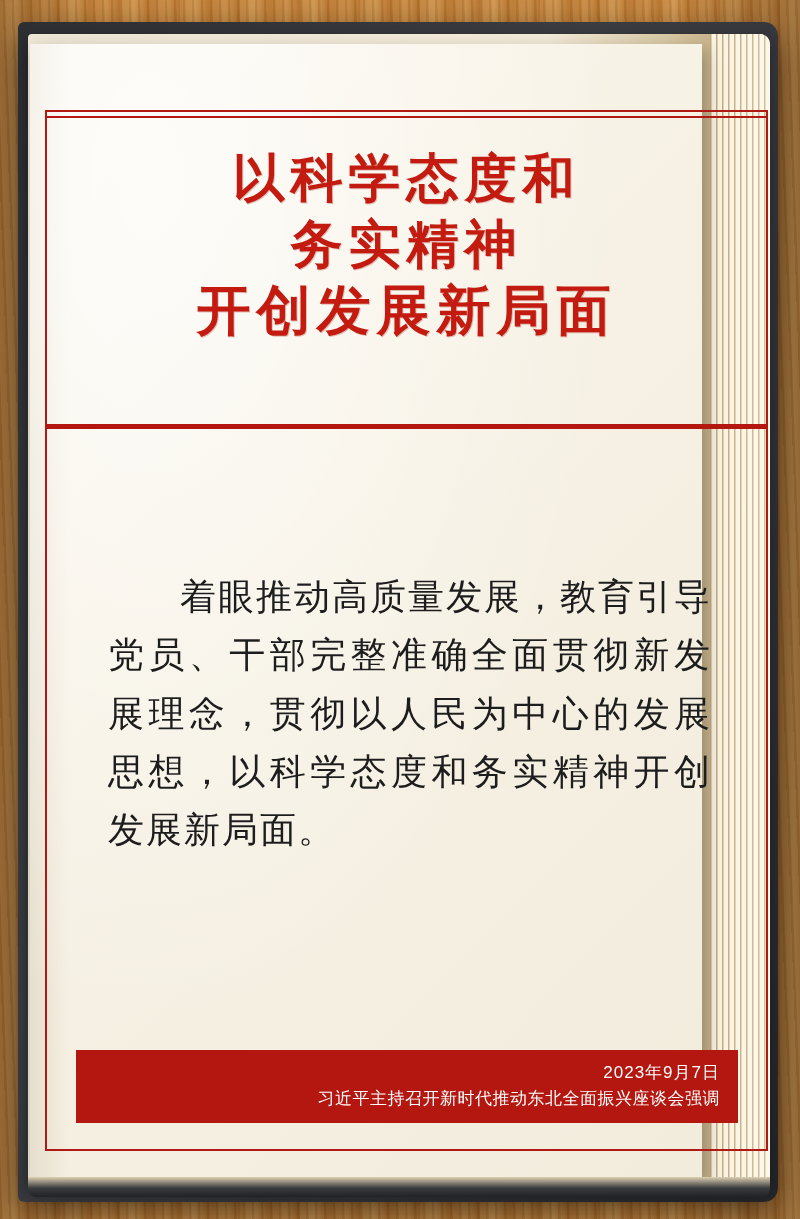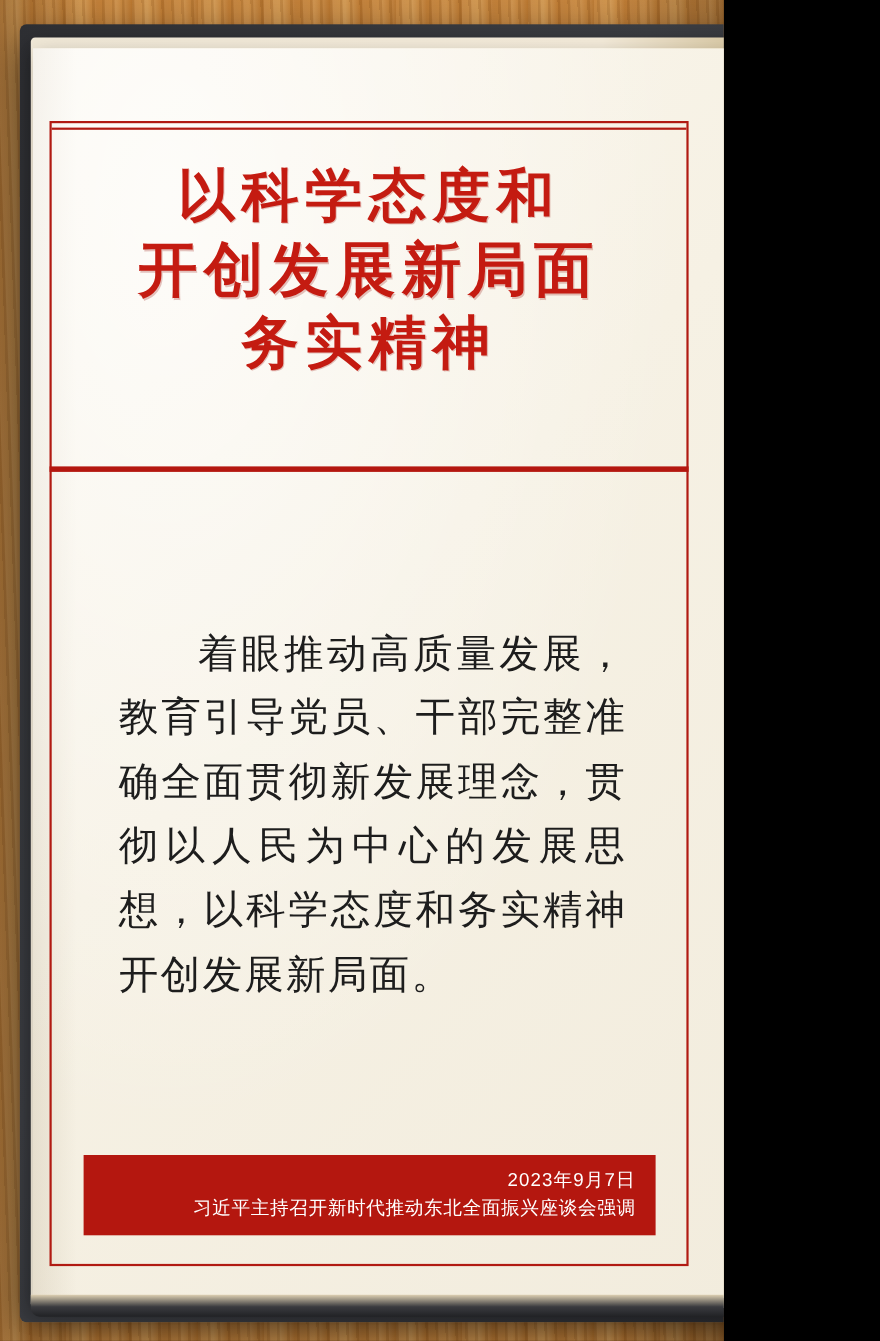--- a/index.html
+++ b/index.html
@@ -6,21 +6,21 @@
     margin: 0;
     padding: 0;
     background: #000;
   }
   body {
     font-family: "Liberation Sans", sans-serif;
   }
 
   .poster {
     position: relative;
-    width: 658px;
+    width: 800px;
     height: 1219px;
     overflow: hidden;
     background:
       repeating-linear-gradient(
         90deg,
         #c8873f 0px,
         #d49a52 14px,
         #c07c33 28px,
         #cf9149 46px,
         #bb7830 60px
@@ -140,21 +140,21 @@
     top: 424px;
     height: 5px;
     background: #b4170f;
   }
 
   .body-text {
     position: absolute;
     left: 108px;
     right: 88px;
     top: 520px;
-    font-family: Liberation Mono, monospace;
+    font-family: Liberation Sans, sans-serif;
     font-size: 36px;
     line-height: 1.62;
     color: #1d1d1d;
     letter-spacing: 2px;
     text-align: justify;
     text-indent: 2em;
     margin-top: 48px;
   }
 
   .footer-bar {
@@ -202,22 +202,22 @@
   <div class="page">
     <div class="page-texture"></div>
   </div>
 
   <div class="frame">
     <div class="frame-inner-dash"></div>
   </div>
 
   <div class="title-block">
     <div class="title-line t1">以科学态度和</div>
+    <div class="title-line t2">务实精神</div>
     <div class="title-line t3">开创发展新局面</div>
-    <div class="title-line t2">务实精神</div>
   </div>
 
   <div class="title-rule"></div>
 
   <p class="body-text">着眼推动高质量发展，教育引导党员、干部完整准确全面贯彻新发展理念，贯彻以人民为中心的发展思想，以科学态度和务实精神开创发展新局面。</p>
 
   <div class="footer-bar">
     <div class="footer-date">2023年9月7日</div>
     <div class="footer-caption">习近平主持召开新时代推动东北全面振兴座谈会强调</div>
   </div>

